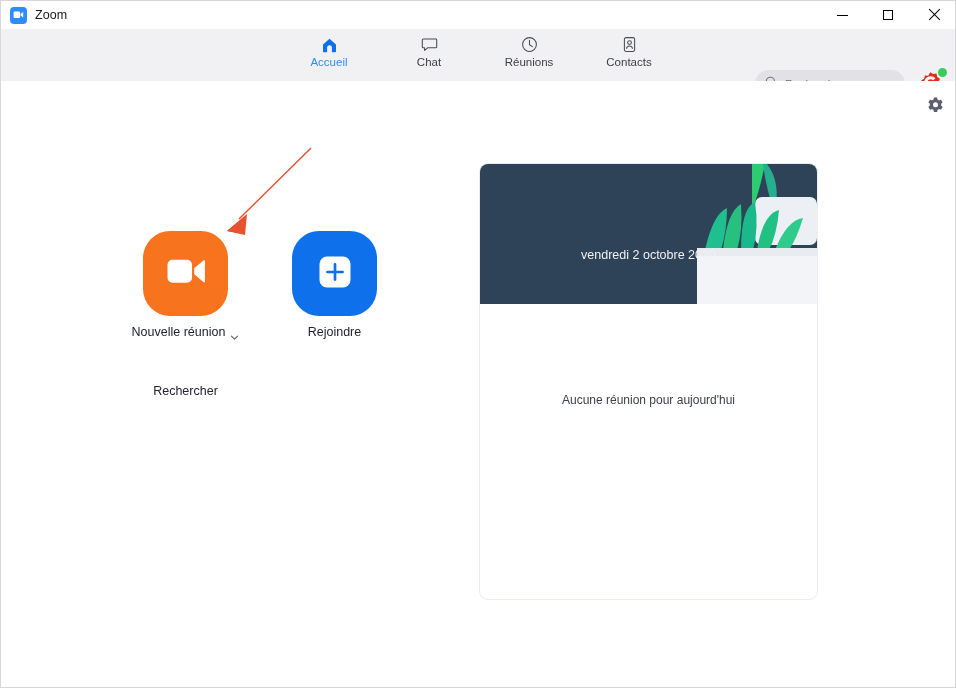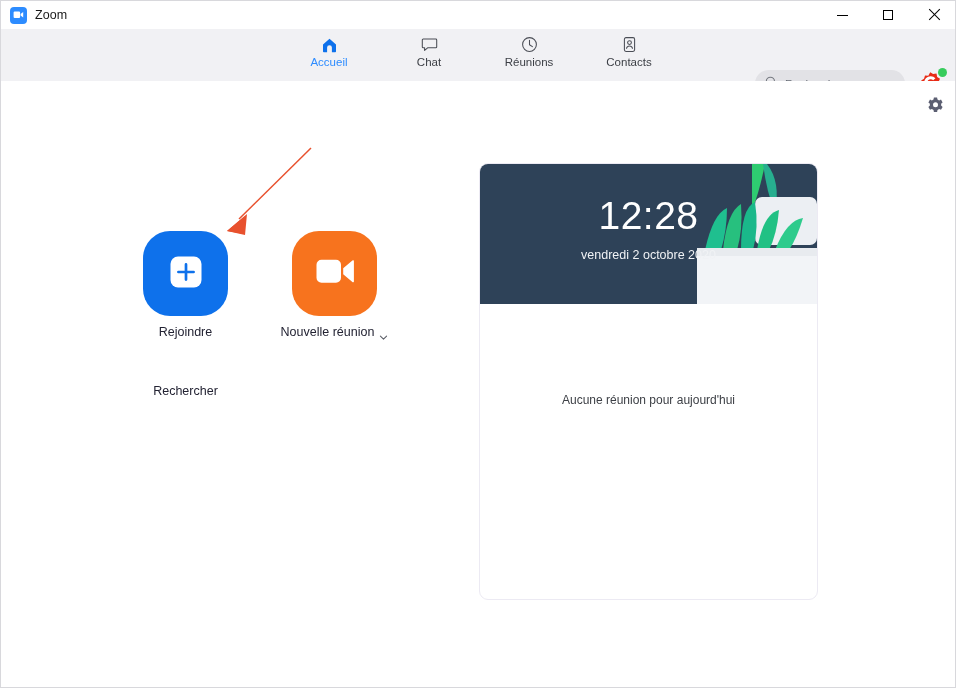--- a/index.html
+++ b/index.html
@@ -408,54 +408,54 @@
     <div class="settings-gear">
       <svg width="19" height="19" viewBox="0 0 19 19">
         <path d="M7.9 1.4 H11.1 L11.5 3.4 A6.3 6.3 0 0 1 13.1 4.4 L15.0 3.6 L16.6 6.4 L15.1 7.7 A6.3 6.3 0 0 1 15.1 9.6 L16.6 10.9 L15.0 13.7 L13.1 12.9 A6.3 6.3 0 0 1 11.5 13.9 L11.1 15.9 H7.9 L7.5 13.9 A6.3 6.3 0 0 1 5.9 12.9 L4.0 13.7 L2.4 10.9 L3.9 9.6 A6.3 6.3 0 0 1 3.9 7.7 L2.4 6.4 L4.0 3.6 L5.9 4.4 A6.3 6.3 0 0 1 7.5 3.4 Z" fill="#5c5f72"></path>
         <circle cx="9.5" cy="8.65" r="2.5" fill="#ffffff"></circle>
       </svg>
     </div>
 
     <div class="actions">
 
       <div class="action-row">
-
-        <div class="action-item">
-          <div class="action-tile tile-blue">
-            <span>
-              <svg width="40" height="40" viewBox="0 0 40 40">
-                <rect x="4.5" y="4.5" width="31" height="31" rx="7.5" fill="#ffffff"></rect>
-                <path d="M20 12.4 V27.6 M12.4 20 H27.6" stroke="#0e71eb" stroke-width="2.7" stroke-linecap="round"></path>
-              </svg>
-            </span>
-          </div>
-          <div class="action-caption">
-            <span class="action-label">Rejoindre</span>
-          </div>
-        </div>
 
         <div class="action-item">
           <div class="action-tile tile-orange">
             <span>
               <svg width="40" height="27" viewBox="0 0 40 27">
                 <path d="M1.5 6.8 A5.0 5.0 0 0 1 6.5 1.8 H21.0 A5.0 5.0 0 0 1 26.0 6.8 V19.8 A5.0 5.0 0 0 1 21.0 24.8 H6.5 A5.0 5.0 0 0 1 1.5 19.8 Z" fill="#ffffff"></path>
                 <path d="M28.2 10.3 L37.4 2.5 A0.9 0.9 0 0 1 38.9 3.2 V23.4 A0.9 0.9 0 0 1 37.4 24.1 L28.2 16.3 Z" fill="#ffffff"></path>
               </svg>
             </span>
           </div>
           <div class="action-caption">
             <span class="action-label">Nouvelle réunion</span>
             <span class="caret">
               <svg width="9" height="9" viewBox="0 0 9 9">
                 <path d="M1.4 3.1 L4.5 6.1 L7.6 3.1" fill="none" stroke="#5a5d66" stroke-width="1.05" stroke-linecap="round" stroke-linejoin="round"></path>
               </svg>
             </span>
           </div>
         </div>
 
+        <div class="action-item">
+          <div class="action-tile tile-blue">
+            <span>
+              <svg width="40" height="40" viewBox="0 0 40 40">
+                <rect x="4.5" y="4.5" width="31" height="31" rx="7.5" fill="#ffffff"></rect>
+                <path d="M20 12.4 V27.6 M12.4 20 H27.6" stroke="#0e71eb" stroke-width="2.7" stroke-linecap="round"></path>
+              </svg>
+            </span>
+          </div>
+          <div class="action-caption">
+            <span class="action-label">Rejoindre</span>
+          </div>
+        </div>
+
       </div>
 
       <div class="action-row">
 
         <div class="action-item">
           <div class="action-caption">
             <span class="action-label">Rechercher</span>
           </div>
         </div>
 
@@ -471,21 +471,20 @@
           <path d="M70 0 Q84 18 78 48 Q70 30 66 0 Z" fill="#27ae8f"></path>
           <rect x="58" y="33" width="62" height="48" rx="7" fill="#eceff3"></rect>
           <path d="M8 86 Q16 50 30 44 Q30 66 24 86 Z" fill="#1fbf8f"></path>
           <path d="M26 86 Q30 48 44 40 Q46 66 40 86 Z" fill="#27c07e"></path>
           <path d="M44 86 Q44 44 58 38 Q62 64 56 86 Z" fill="#1ab88a"></path>
           <path d="M60 86 Q66 50 82 46 Q80 70 72 86 Z" fill="#21c184"></path>
           <path d="M78 86 Q90 56 106 54 Q100 74 92 86 Z" fill="#2ecb8c"></path>
           <path d="M0 84 H120 V140 H0 Z" fill="#f2f4f7"></path>
           <rect x="0" y="84" width="120" height="8" fill="#e8ebef"></rect>
         </svg>
-        <div class="clock-time">12:28</div>
         <div class="clock-date">vendredi 2 octobre 2020</div>
       </div>
 
       <div class="no-meeting">Aucune réunion pour aujourd'hui</div>
     </div>
   </div>
 
   <svg class="annotation" viewBox="0 0 956 688">
     <line x1="310" y1="147" x2="238" y2="218" stroke="#e8512e" stroke-width="1.5"></line>
     <path d="M226 230 L245 214 L236 224 L243 233 Z" fill="#e8512e"></path>

